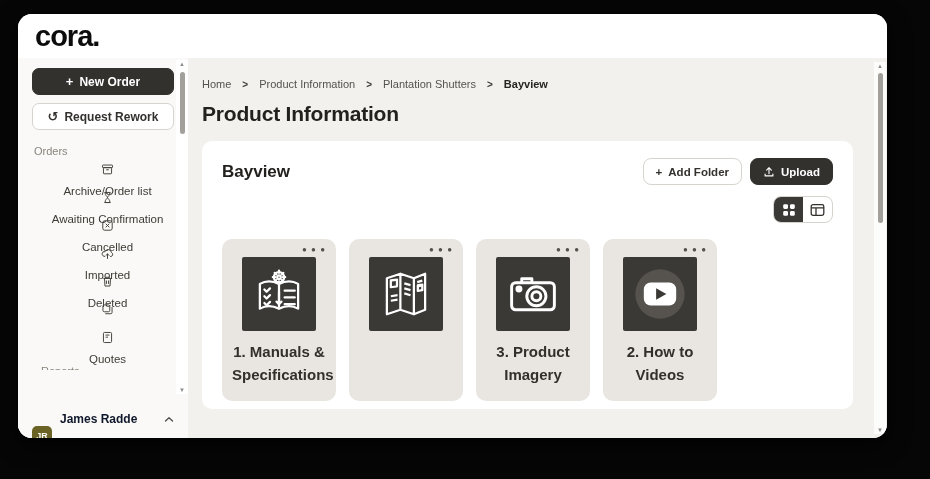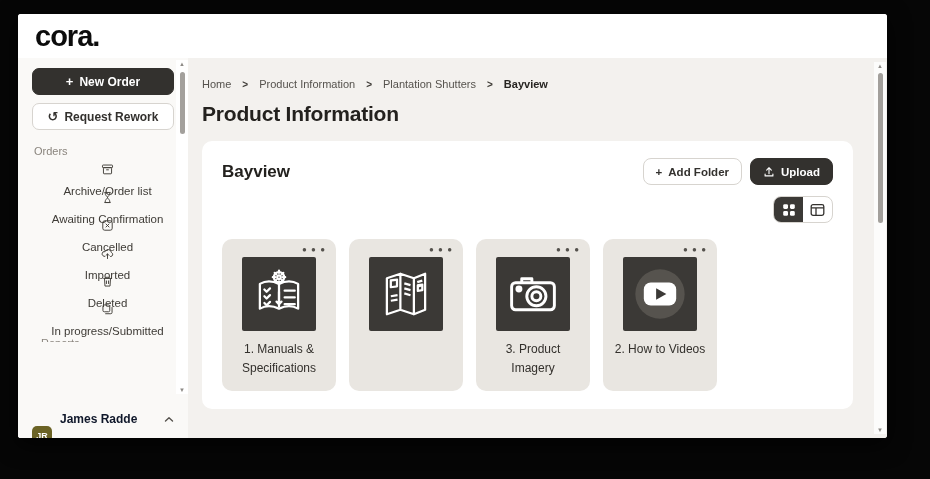--- a/index.html
+++ b/index.html
@@ -1,20 +1,20 @@
 <!DOCTYPE html>
 <html><head>
 <meta charset="utf-8">
 <style>
   * { margin:0; padding:0; box-sizing:border-box; }
   html,body { width:930px; height:479px; background:#060606; overflow:hidden;
     font-family:"Liberation Sans","DejaVu Sans",sans-serif; }
 
   .app-window{ position:absolute; left:18px; top:14px; width:869px; height:424px;
-    background:#ffffff; border-radius:3px; overflow:hidden;
+    background:#ffffff; border-radius:14px; overflow:hidden;
     box-shadow:0 6px 22px rgba(0,0,0,.8); }
 
   
   .topbar{ height:44px; background:#ffffff; display:flex; align-items:center; padding-left:17px; }
   .logo{ font-size:29px; font-weight:800; letter-spacing:-1px; color:#0c0c0c; line-height:1; }
 
   
   .content{ display:flex; height:380px; }
 
   
@@ -70,21 +70,21 @@
   .view-btn{ width:29px; height:25px; display:flex; align-items:center; justify-content:center; cursor:pointer; }
   .view-btn.active{ background:#3b3936; }
 
   .cards{ display:flex; gap:13px; margin-top:16px; }
   .folder-card{ width:114px; background:#e9e6e1; border-radius:10px; padding:6px 10px 14px;
     text-align:center; cursor:pointer; }
   .card-menu{ text-align:right; font-size:8px; letter-spacing:1px; color:#55524d;
     line-height:10px; height:10px; cursor:pointer; }
   .thumb{ width:74px; height:74px; margin:2px auto 9px; background:#3b3936; border-radius:2px;
     display:flex; align-items:center; justify-content:center; }
-  .folder-label{ font-size:12px; font-weight:400; color:#33302c; line-height:1.55; }
+  .folder-label{ font-size:15px; font-weight:700; color:#33302c; line-height:1.55; }
 </style>
 </head>
 <body>
 
 <div class="app-window">
 
   <div class="topbar">
     <div class="logo">cora.</div>
   </div>
 
@@ -134,21 +134,27 @@
         <svg width="13" height="13" viewBox="0 0 16 16" fill="none" stroke="#45423d" stroke-width="1.2">
             <path d="M2.8 4.2h10.4M6.3 4.2V2.8h3.4v1.4M4.3 4.2l.6 9.4h6.2l.6-9.4M6.7 6.8v4.2M9.3 6.8v4.2"></path>
           </svg>
         <span>Deleted</span>
       </div>
       <div class="side-item">
         <svg width="13" height="13" viewBox="0 0 16 16" fill="none" stroke="#45423d" stroke-width="1.2">
             <rect x="2.4" y="2.4" width="8.4" height="8.4" rx="1.6"></rect>
             <path d="M5.2 13.2h6.8a1.6 1.6 0 0 0 1.6-1.6V5"></path>
           </svg>
-        <span>In progress/Submitted</span>
+      </div>
+      <div class="side-item">
+        <svg width="13" height="13" viewBox="0 0 16 16" fill="none" stroke="#45423d" stroke-width="1.2">
+            <rect x="3" y="1.8" width="10" height="12.4" rx="1.4"></rect>
+            <path d="M5.6 5h4.8M5.6 7.6h3"></path>
+          </svg>
+        <span>Quotes</span>
       </div>
 
       <div class="clipped-label">Reports</div>
 
       <div class="user-row">
         <span class="avatar">JR</span>
         <span class="user-name">James Radde</span>
         <span class="chev">
           <svg width="10" height="7" viewBox="0 0 10 7" fill="none" stroke="#55524d" stroke-width="1.4" stroke-linecap="round" stroke-linejoin="round">
               <path d="M1.5 5 5 1.8 8.5 5"></path>

